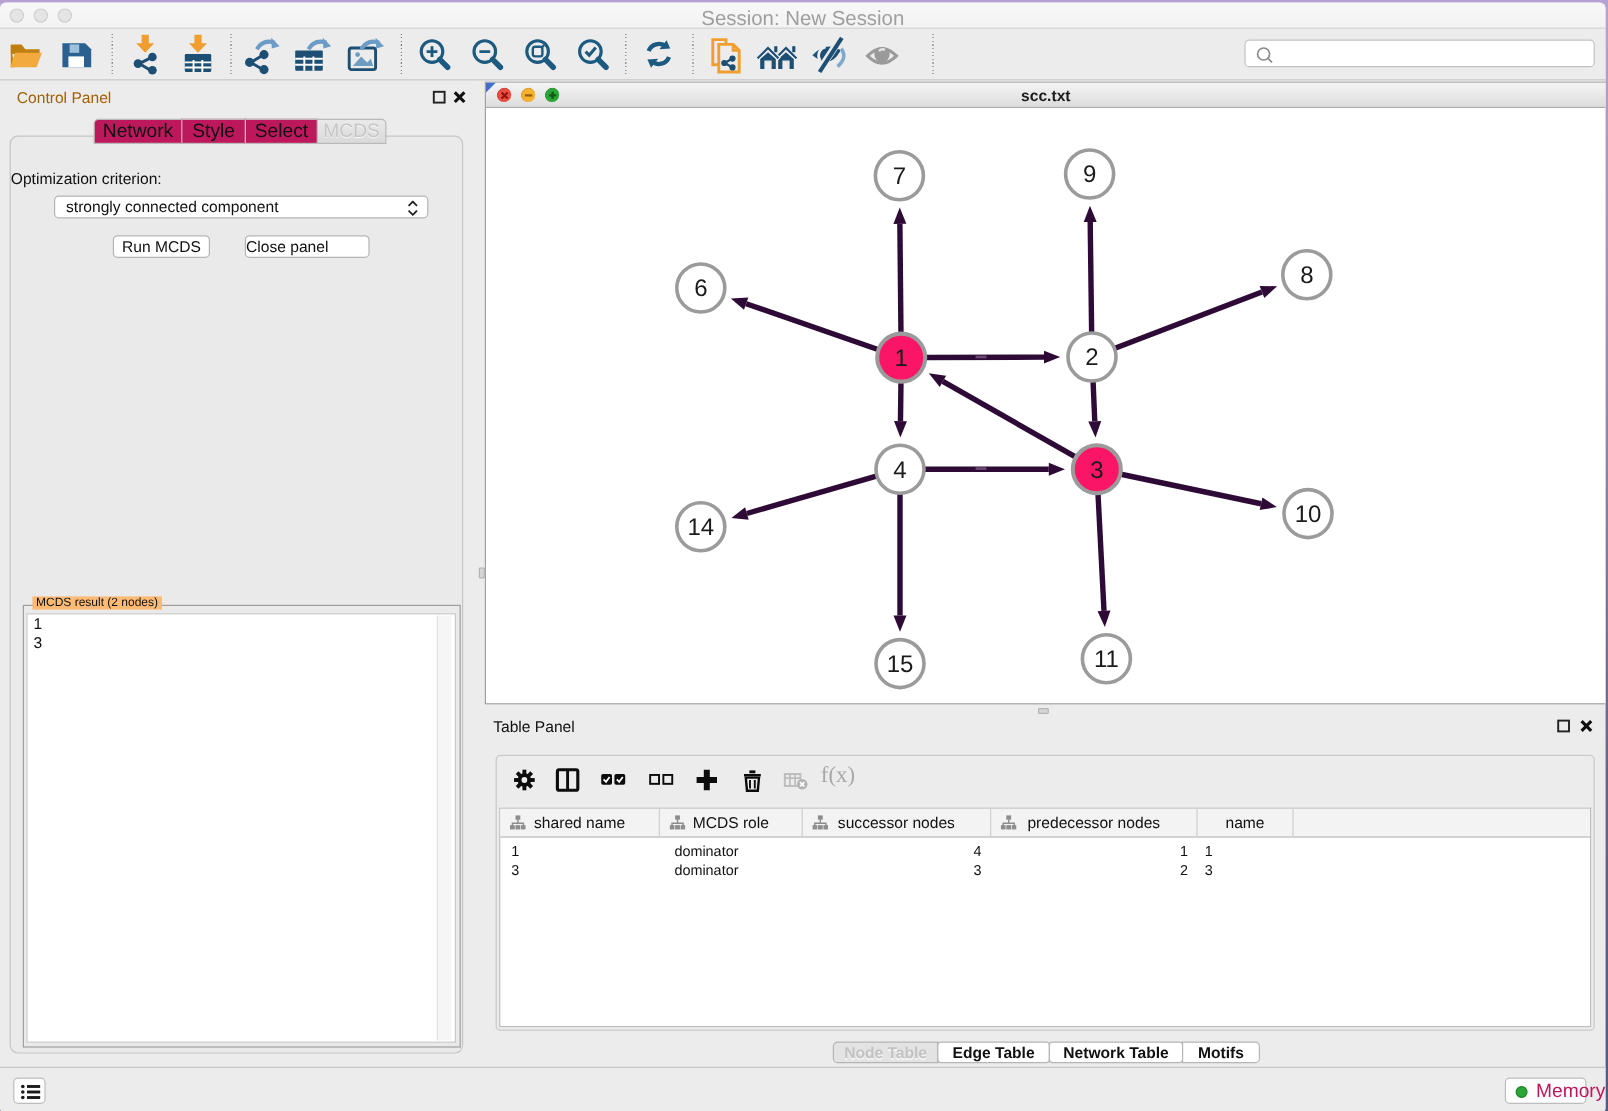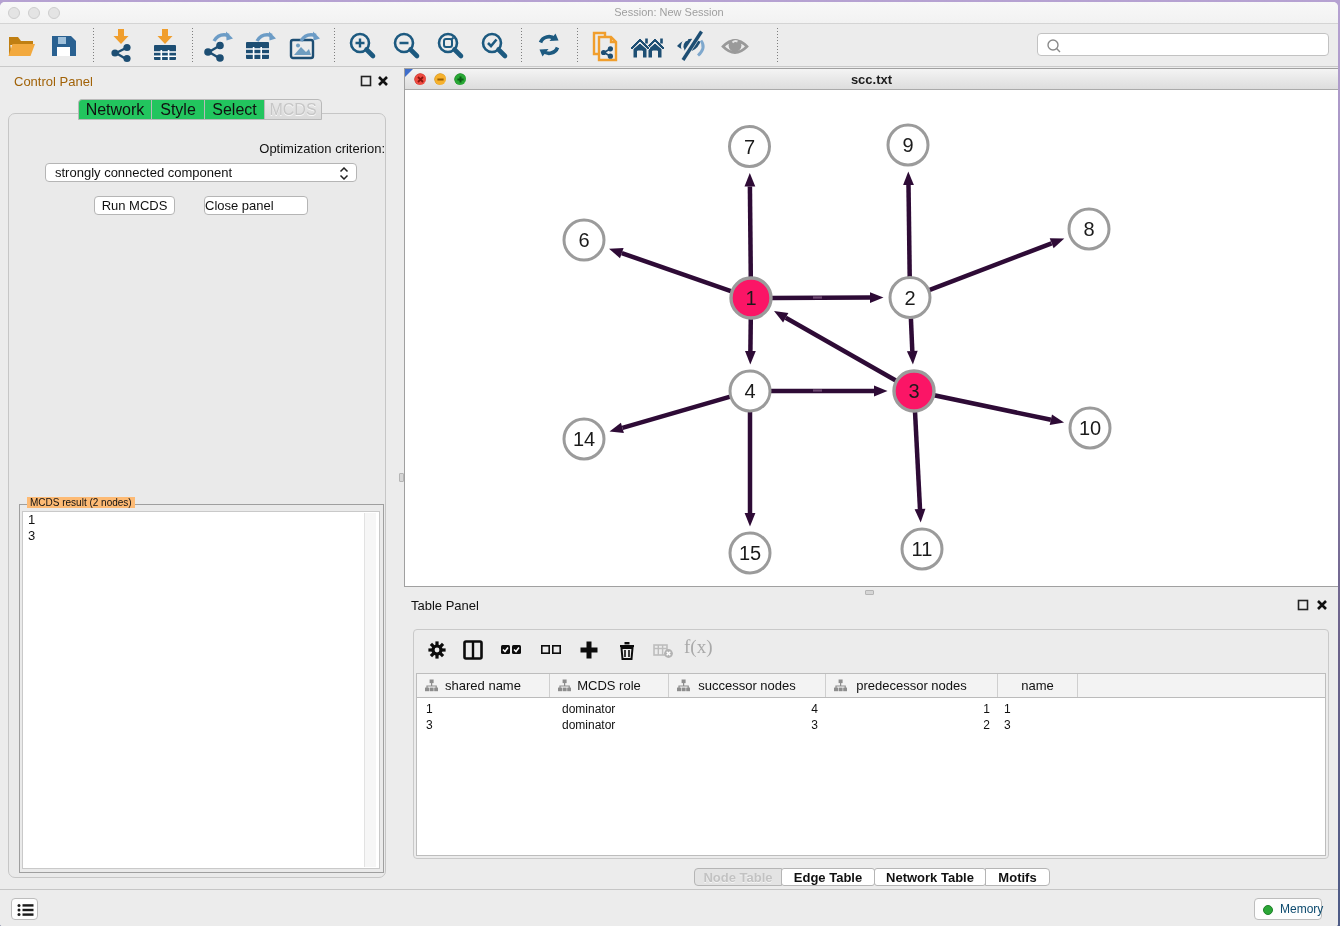--- a/index.html
+++ b/index.html
@@ -2,53 +2,53 @@
 <html><head><meta charset="utf-8">
 <style>
 *{margin:0;padding:0;box-sizing:border-box}
 html,body{width:1340px;height:926px;overflow:hidden}
 body{background:linear-gradient(180deg,#b6a2d2 0%,#9d8cba 30%,#6a6189 70%,#4d5b86 100%);font-family:"Liberation Sans",sans-serif;position:relative}
 #win{position:absolute;left:0;top:2px;right:2px;bottom:0;background:#ececec;border-radius:5px 5px 2px 2px;overflow:hidden}
 
 #tbar{position:absolute;left:0;top:0;right:0;height:22px;background:linear-gradient(#f8f8f8,#f2f2f2);border-bottom:1px solid #d4d4d4}
 .tl{position:absolute;top:5px;width:12px;height:12px;border-radius:50%;background:#e4e4e4;border:1px solid #cdcdcd}
 #tbar .t1{left:8px}#tbar .t2{left:28px}#tbar .t3{left:48px}
-#ttl{position:absolute;top:4px;left:0;right:0;text-align:center;font-size:11px;color:#9f9f9f}
+#ttl{position:absolute;top:4px;left:0;right:0;text-align:center;font-size:17px;color:#9f9f9f}
 
 #toolbar{position:absolute;left:0;top:23px;right:0;height:42px;background:#ececec;border-bottom:1px solid #c9c9c9}
 .tsep{position:absolute;top:3px;height:36px;width:1px;background-image:repeating-linear-gradient(#7e7e7e 0 1px,transparent 1px 3px)}
 .tico{position:absolute;top:3px}
 
 #search{position:absolute;left:1037px;top:31px;width:292px;height:23px;background:#fff;border:1px solid #c2c2c2;border-radius:4px}
 
 #cp{position:absolute;left:0;top:66px;width:392px;bottom:38px;background:#ececec}
 #cphdr{position:absolute;left:14px;top:6px;font-size:13px;color:#a16207}
 .hbtn{position:absolute;top:7px}
-.tab{position:absolute;top:31px;height:21px;background:#22c55e;border:1px solid #b9b9b9;text-align:center;line-height:19px;color:#111;z-index:3}
+.tab{position:absolute;top:31px;height:21px;background:#be185d;border:1px solid #b9b9b9;text-align:center;line-height:19px;color:#111;z-index:3}
 #cpanel{position:absolute;left:8px;top:45px;width:378px;bottom:10px;background:#eaeaea;border:1px solid #c6c6c6;border-radius:7px}
 
 #net{position:absolute;left:404px;top:66px;width:935px;height:519px;background:#fff;border:1px solid #a0a0a0}
 #nettb{position:absolute;left:0;top:0;right:0;height:21px;background:linear-gradient(#f4f4f4,#dddddd);border-bottom:1px solid #aaa}
 #netttl{position:absolute;left:0;right:0;top:3px;text-align:center;font-size:13px;font-weight:700;color:#1c1c1c}
 .wl{position:absolute;top:4px;width:12px;height:12px;border-radius:50%}
 
 #tp{position:absolute;left:404px;top:593px;right:2px;height:295px;background:#ececec}
 #tphdr{position:absolute;left:7px;top:3px;font-size:13px;color:#111}
 #tpbox{position:absolute;left:9px;top:34px;right:7px;height:230px;background:#ececec;border:1px solid #c9c9c9;border-radius:4px}
 #ttool{position:absolute;left:0;top:0;right:0;height:43px}
 #tbl{position:absolute;left:2px;top:43px;right:2px;bottom:2px;background:#fff;border:1px solid #bdbdbd;font-size:12px}
 #thead{position:absolute;left:0;top:0;right:0;height:24px;background:#f3f3f3;border-bottom:1px solid #bbb}
 .th{position:absolute;top:0;height:23px;border-right:1px solid #cfcfcf;text-align:center;line-height:23px;color:#111;font-size:13px}
 .treeic{position:absolute;top:5px;width:13px;height:13px}
 .td{position:absolute;font-size:12px;color:#111}
 
 .btab{position:absolute;top:273px;height:18px;background:#fff;border:1px solid #b5b5b5;border-radius:3px;font-size:13px;font-weight:700;text-align:center;color:#111;line-height:18px}
 
 #status{position:absolute;left:0;bottom:0;right:0;height:37px;background:#ececec;border-top:1px solid #c6c6c6}
-#memb{position:absolute;right:16px;top:8px;width:68px;height:22px;background:#fdfdfd;border:1px solid #bdbdbd;border-radius:4px;font-size:12px;color:#0c4a6e;line-height:21px;padding-left:25px}
+#memb{position:absolute;right:16px;top:8px;width:68px;height:22px;background:#fdfdfd;border:1px solid #bdbdbd;border-radius:4px;font-size:16px;color:#be185d;line-height:21px;padding-left:25px}
 #lstb{position:absolute;left:11px;top:8px;width:27px;height:22px;background:#fdfdfd;border:1px solid #bdbdbd;border-radius:4px}
 svg{display:block}
 </style></head>
 <body>
 <div id="win">
  <div id="tbar">
       <div class="tl t1"></div>
       <div class="tl t2"></div>
       <div class="tl t3"></div>
       <div id="ttl">Session: New Session</div>
@@ -186,21 +186,21 @@
         <rect x="1.5" y="1.5" width="9" height="9" fill="none" stroke="#222" stroke-width="1.6"></rect>
       </svg>
       <svg class="hbtn" style="left:377px" width="12" height="12">
         <path d="M2,2 L10,10 M10,2 L2,10" stroke="#111" stroke-width="2.6"></path>
       </svg>
       <div class="tab" style="left:78px;width:74px;border-radius:4px 0 0 0">Network</div>
       <div class="tab" style="left:151px;width:54px">Style</div>
       <div class="tab" style="left:204px;width:61px">Select</div>
       <div class="tab" style="left:264px;width:58px;border-radius:0 4px 0 0;background:linear-gradient(#e9e9e9,#dadada);color:#c6c6c6;text-shadow:0 1px 0 #f8f8f8">MCDS</div>
       <div id="cpanel">
-        <div style="position:absolute;left:0;right:0;top:27px;text-align:right;font-size:13px;color:#111">Optimization criterion:</div>
+        <div style="position:absolute;left:0;right:0;top:27px;text-align:left;font-size:13px;color:#111">Optimization criterion:</div>
         <div style="position:absolute;left:36px;top:49px;width:312px;height:19px;background:#fff;border:1px solid #b5b5b5;border-radius:4px;font-size:13px;color:#111;line-height:18px;padding-left:9px">strongly connected component<svg style="position:absolute;right:7px;top:3px" width="10" height="13" viewBox="0 0 10 13">
             <path d="M1.5,4.5 L5,1 L8.5,4.5" fill="none" stroke="#222" stroke-width="1.5"></path>
             <path d="M1.5,8.5 L5,12 L8.5,8.5" fill="none" stroke="#222" stroke-width="1.5"></path>
           </svg></div>
         <div style="position:absolute;left:85px;top:82px;width:81px;height:19px;background:#fff;border:1px solid #b5b5b5;border-radius:4px;font-size:13px;color:#111;text-align:center;line-height:18px">Run MCDS</div>
         <div style="position:absolute;left:195px;top:82px;width:104px;height:19px;background:#fff;border:1px solid #b5b5b5;border-radius:4px;font-size:13px;color:#111;text-align:left;line-height:18px">Close panel</div>
         <div style="position:absolute;left:10px;top:390px;width:365px;height:369px;border:1px solid #9f9f9f">
           <div style="position:absolute;left:7px;top:-8px;background:#fdba74;padding:0 3px;font-size:10px;color:#111;z-index:2">MCDS result (2 nodes)</div>
           <div style="position:absolute;left:2px;top:6px;right:3px;bottom:3px;background:#fff;border:1px solid #c9c9c9;font-size:13px;color:#111;line-height:16px;padding:0 0 0 5px">1<br>3<div style="position:absolute;top:1px;bottom:1px;right:3px;width:12px;background:#f6f6f6;border-left:1px solid #e2e2e2"></div></div>
         </div>

